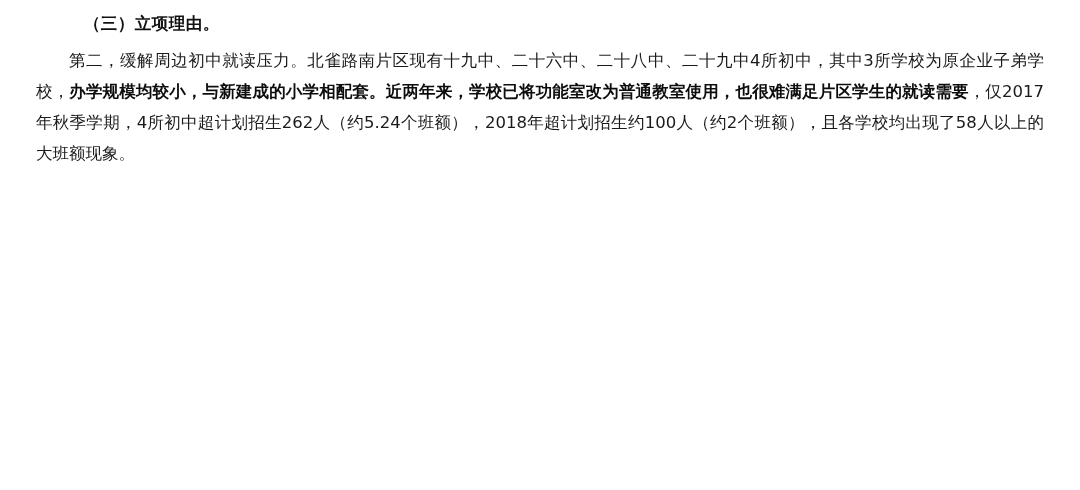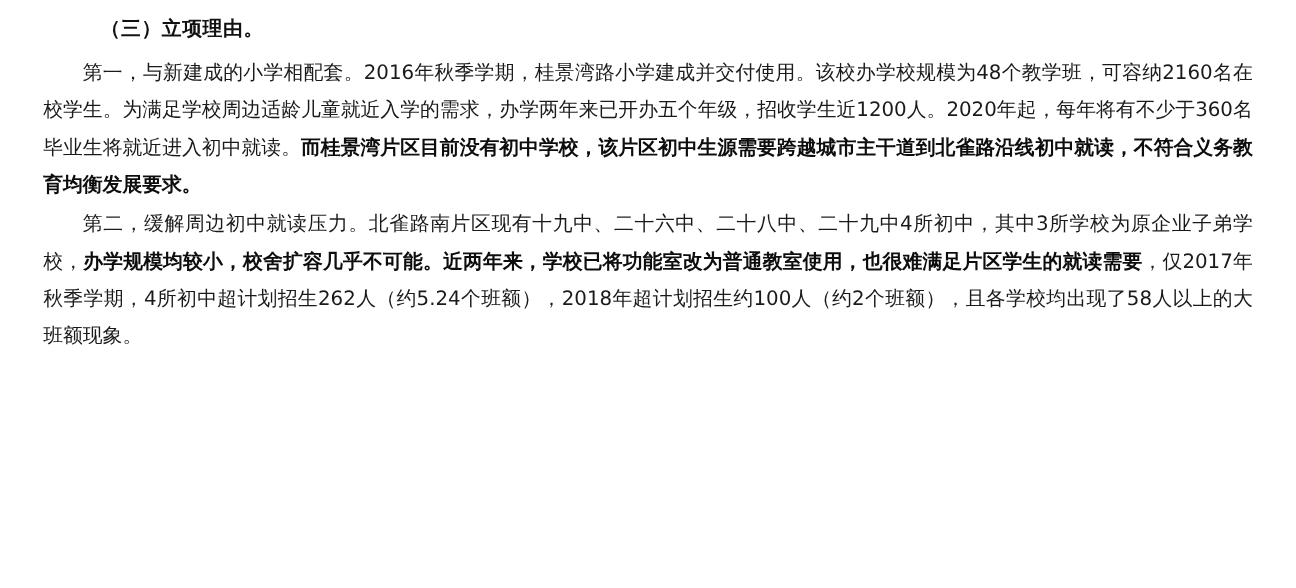--- a/index.html
+++ b/index.html
@@ -46,17 +46,16 @@
     color: #0d0d0d;
   }
 </style>
 </head>
 <body>
 
 <div class="page">
   <div class="doc-body">
     <div class="heading">（三）立项理由。</div>
     <div>
-        <p class="para"><span>第一，与新建成的小学相配套。2016年秋季学期，桂景湾路小学建成并交付使用。该校办学校规模为48个教学班，可容纳2160名在校学生。为满足学校周边适龄儿童就近入学的需求，办学两年来已开办五个年级，招收学生近1200人。2020年起，每年将有不少于360名毕业生将就近进入初中就读。</span><span class="b">而桂景湾片区目前没有初中学校，该片区初中生源需要跨越城市主干道到北雀路沿线初中就读，不符合义务教育均衡发展要求。</span></p>
-        <p class="para"><span>第二，缓解周边初中就读压力。北雀路南片区现有十九中、二十六中、二十八中、二十九中4所初中，其中3所学校为原企业子弟学校，</span><span class="b">办学规模均较小，校舍扩容几乎不可能。近两年来，学校已将功能室改为普通教室使用，也很难满足片区学生的就读需要</span><span>，仅2017年秋季学期，4所初中超计划招生262人（约5.24个班额），2018年超计划招生约100人（约2个班额），且各学校均出现了58人以上的大班额现象。</span></p>
+        <p class="para"><span>第二，缓解周边初中就读压力。北雀路南片区现有十九中、二十六中、二十八中、二十九中4所初中，其中3所学校为原企业子弟学校，</span><span class="b">办学规模均较小，与新建成的小学相配套。近两年来，学校已将功能室改为普通教室使用，也很难满足片区学生的就读需要</span><span>，仅2017年秋季学期，4所初中超计划招生262人（约5.24个班额），2018年超计划招生约100人（约2个班额），且各学校均出现了58人以上的大班额现象。</span></p>
       </div>
   </div>
 </div>
 
 </body></html>

